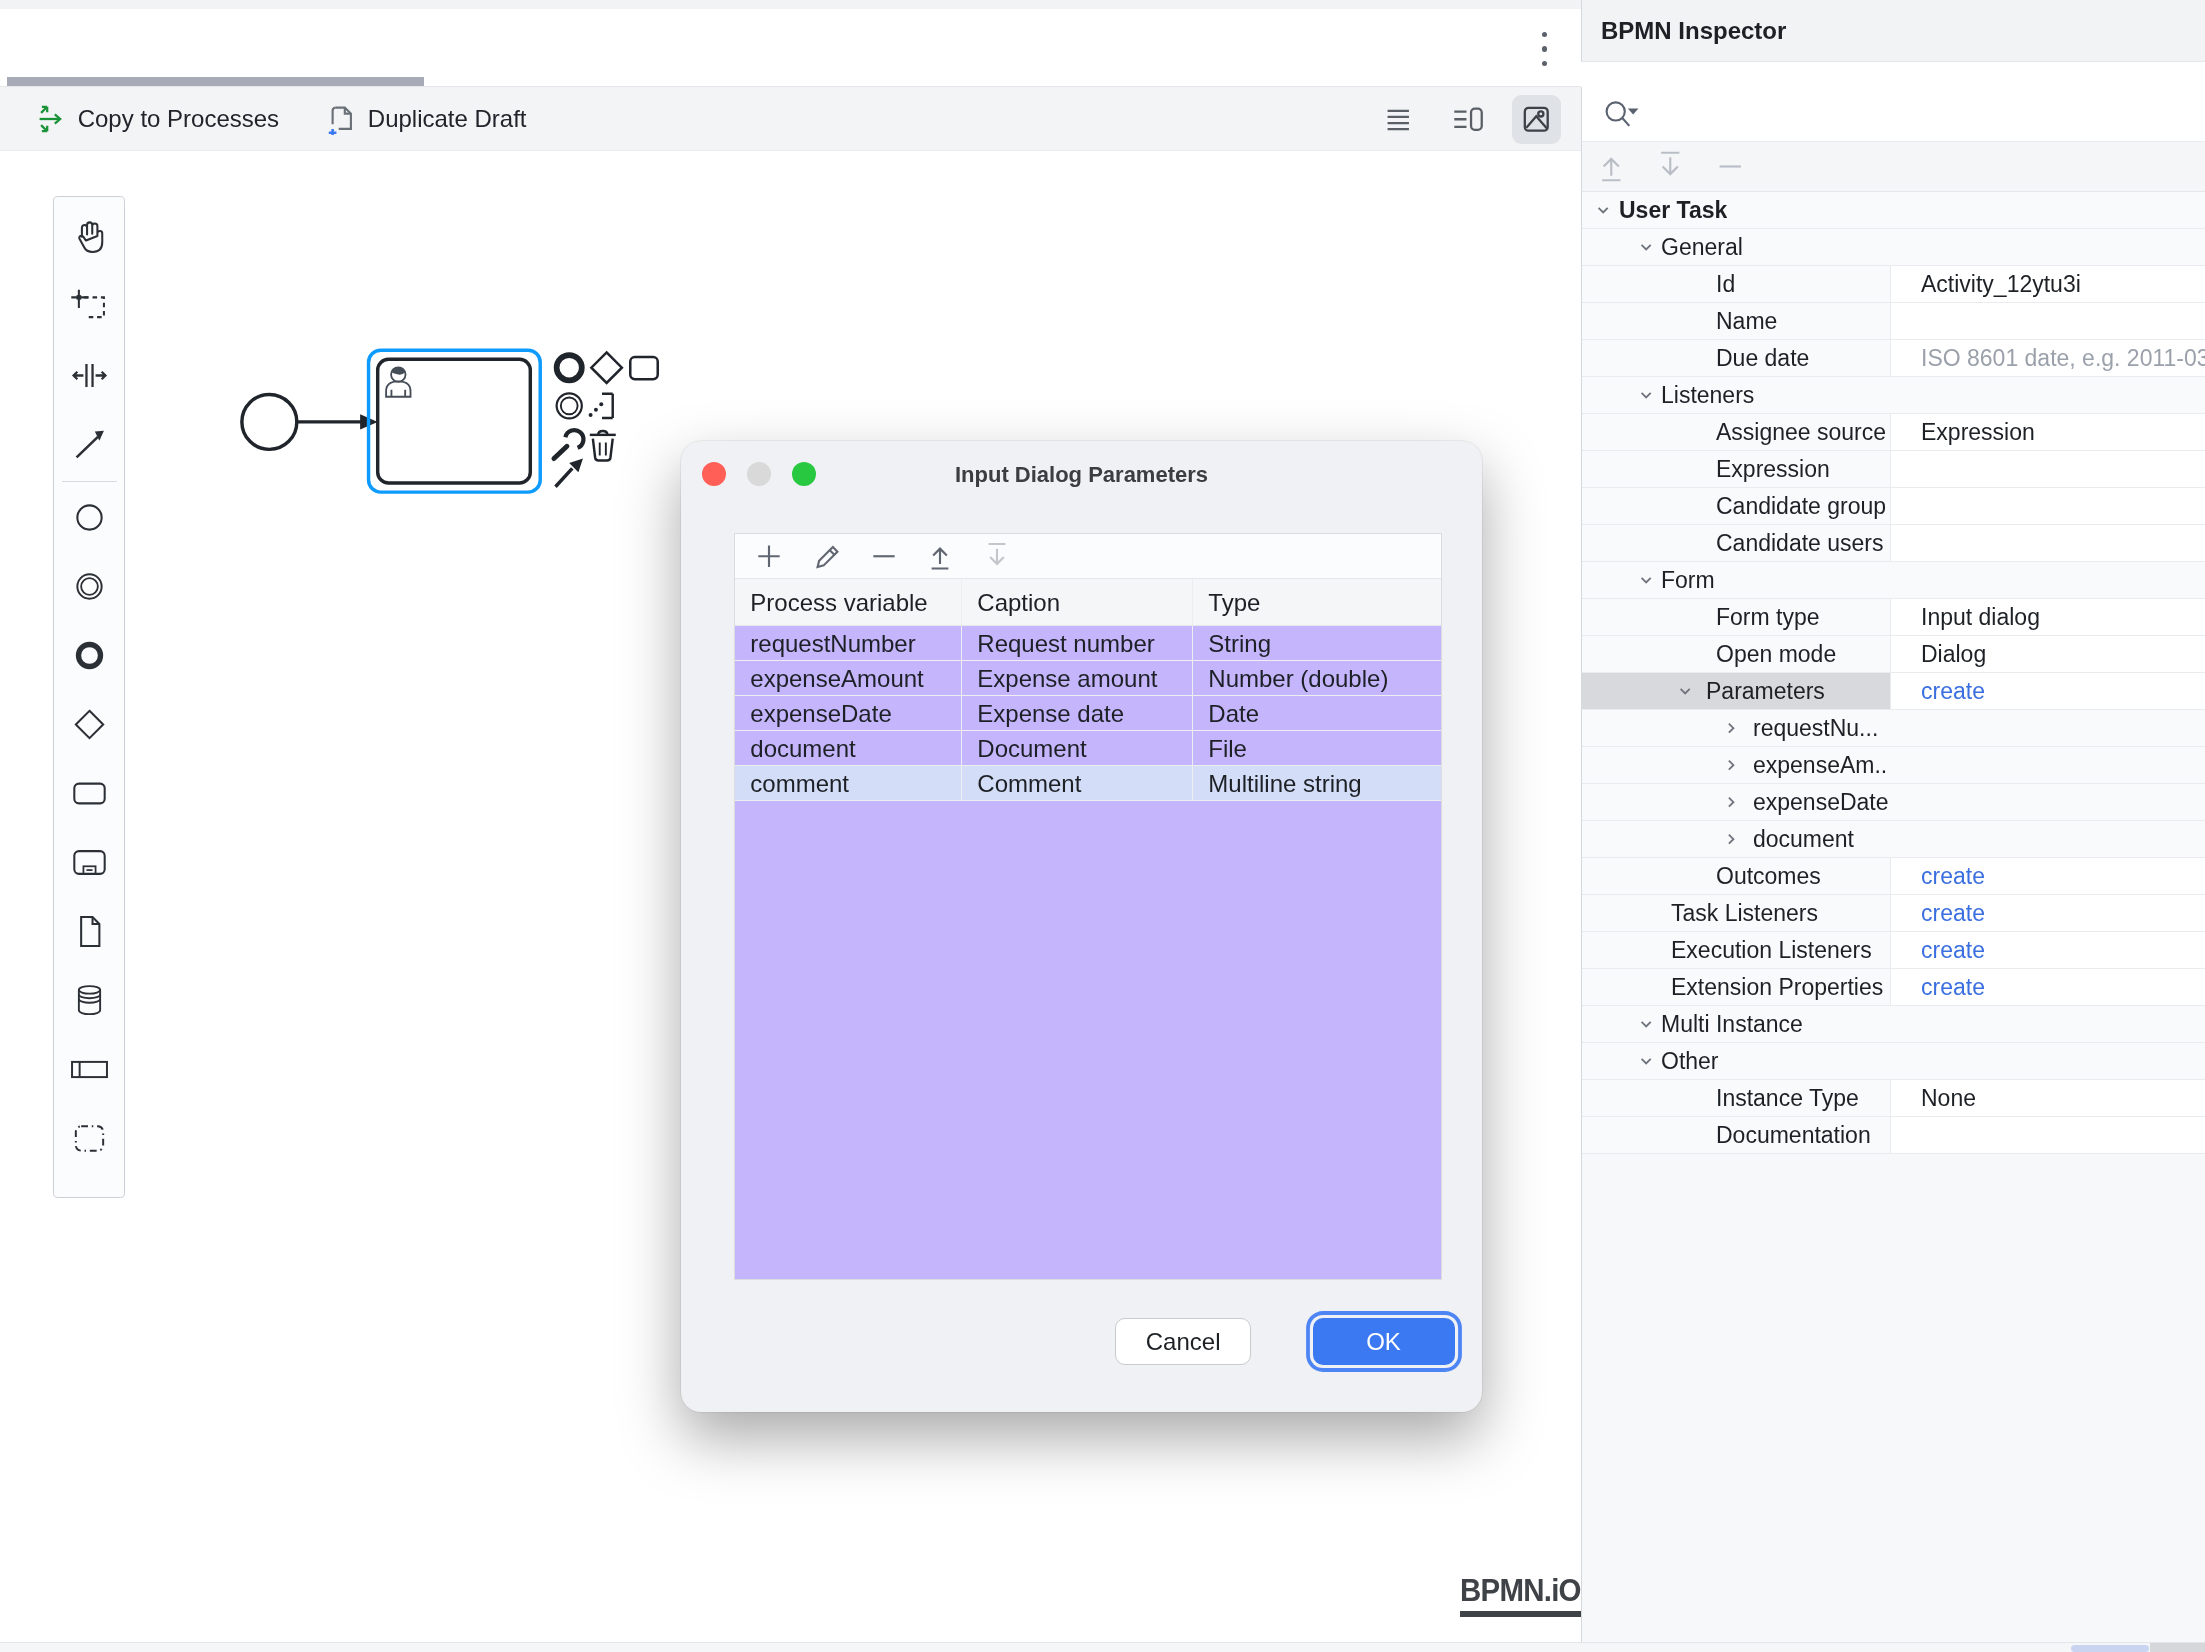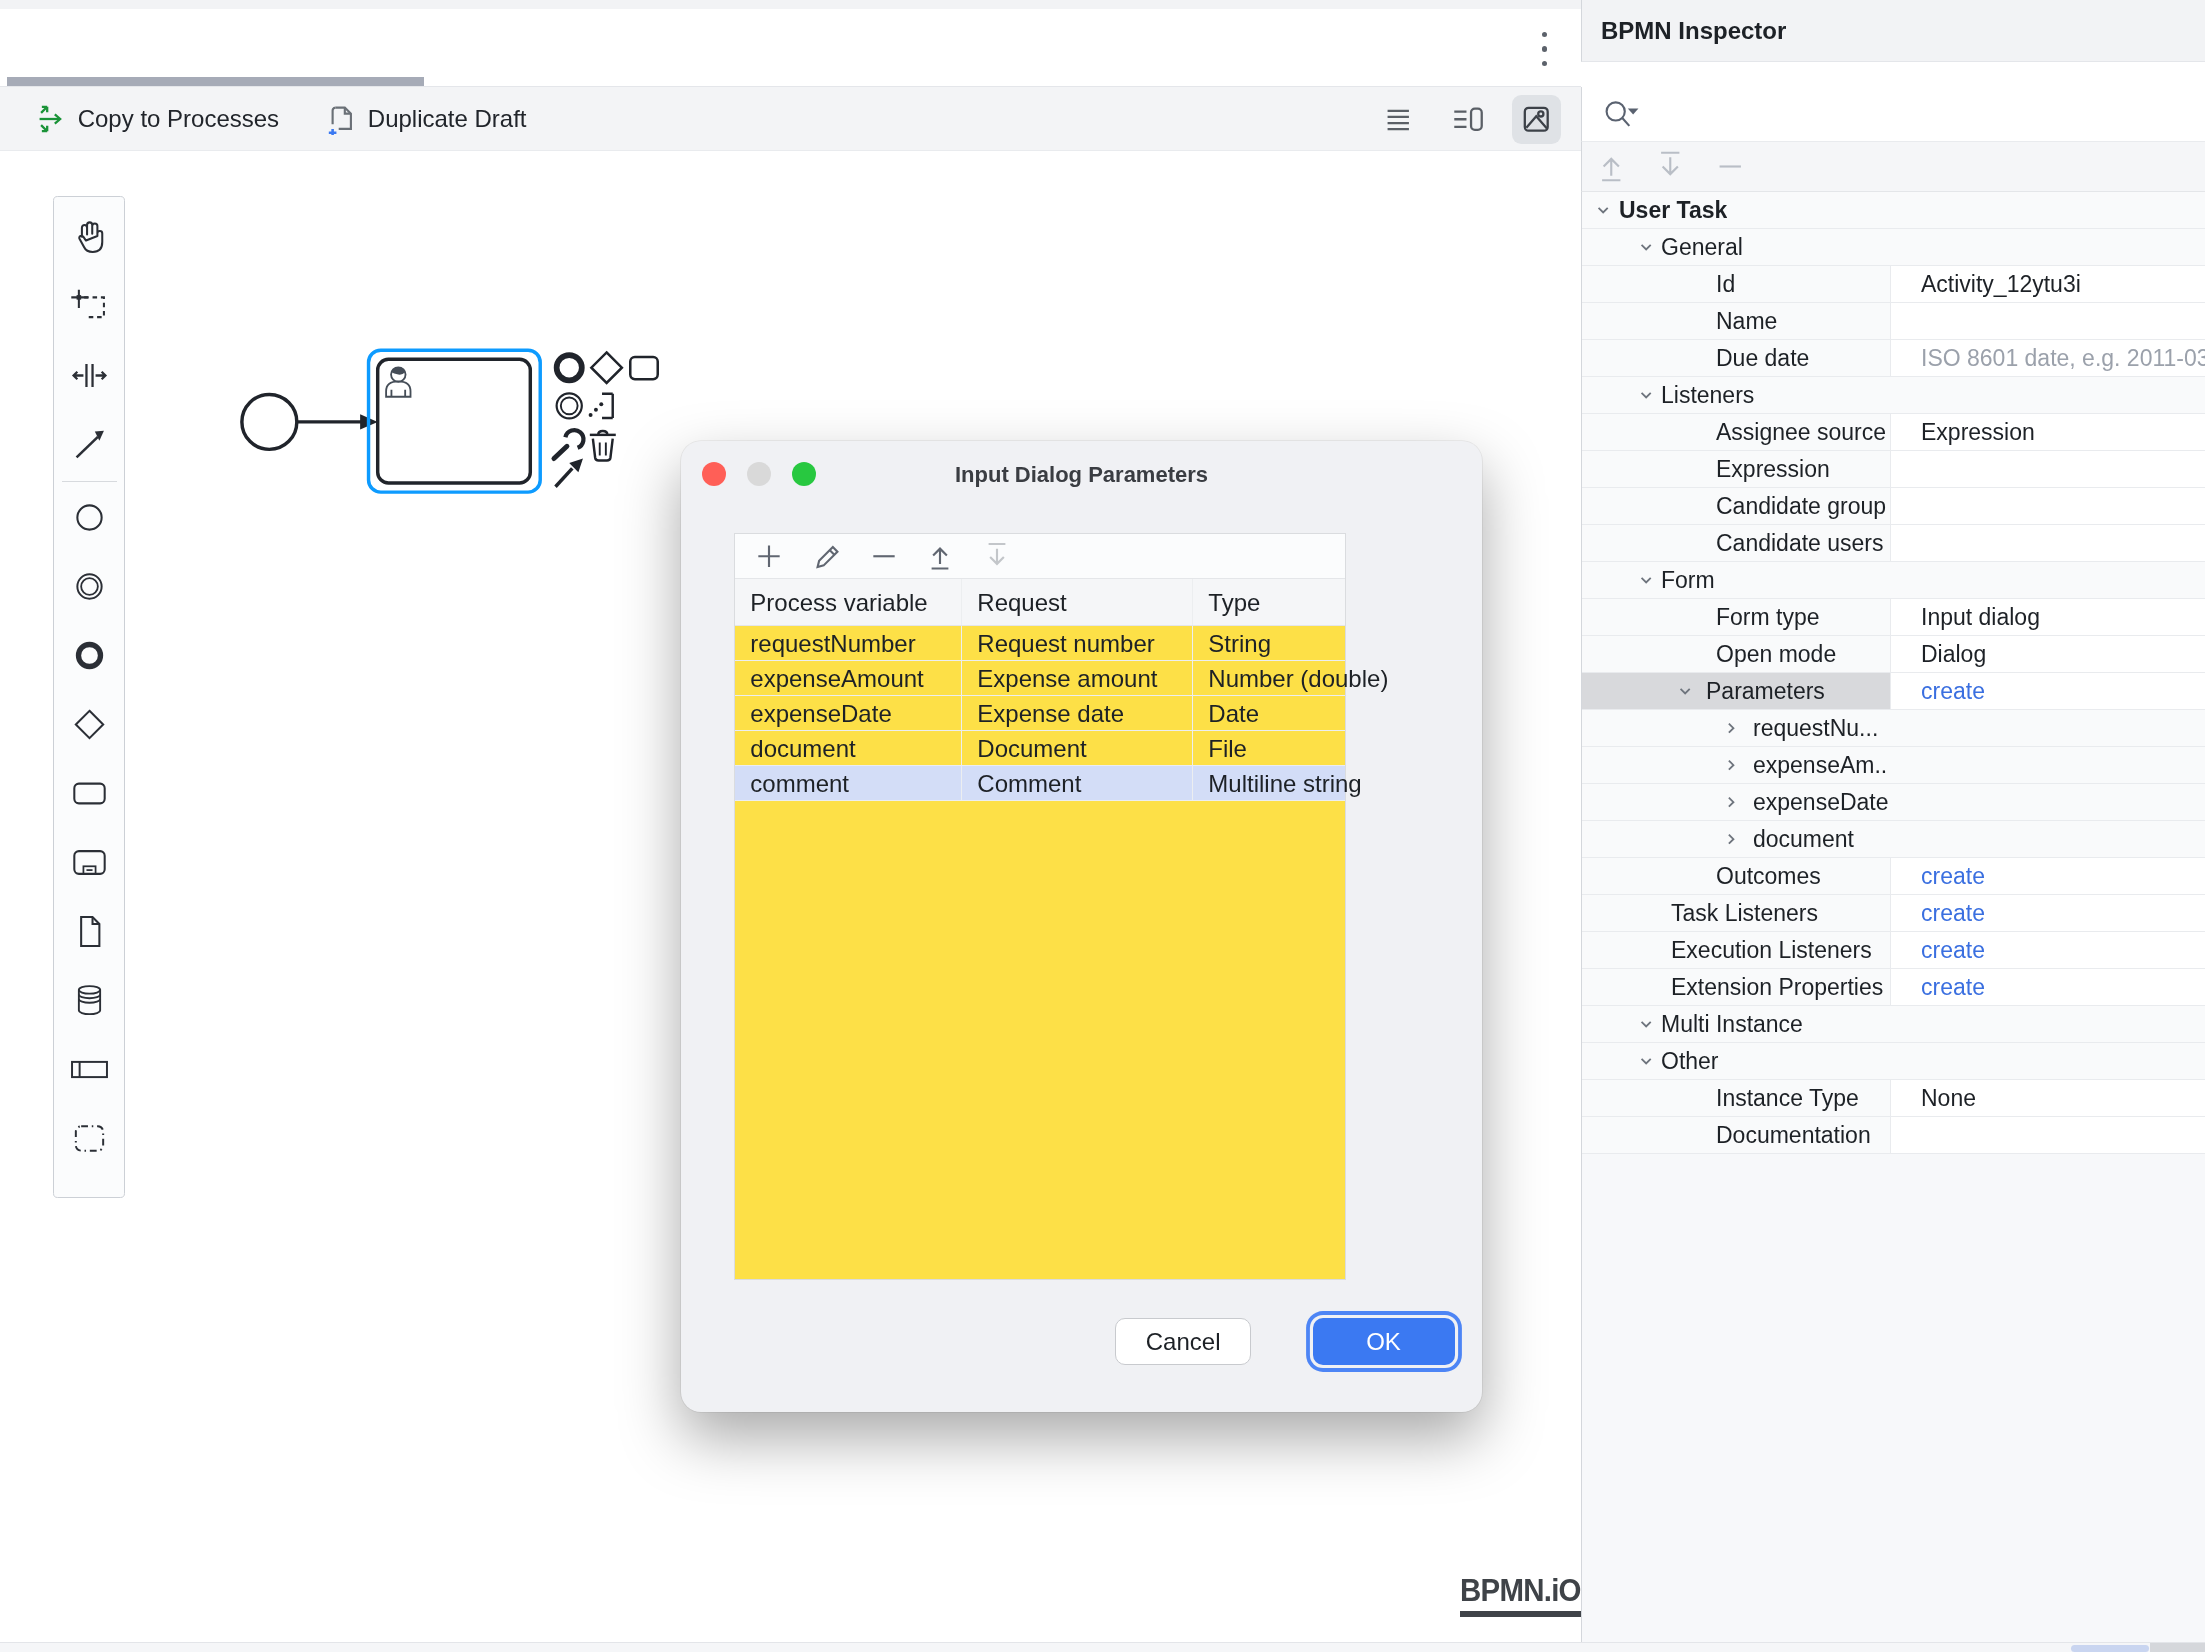--- a/index.html
+++ b/index.html
@@ -50,21 +50,21 @@
   .irow.hdr { background:#fbfcfd; }
   .irow.hdr .lbl { color:#1d2126; }
   .chev { position:absolute; top:9.2px; width:18.3px; height:18.3px; }
   .b { font-weight:700; }
 
   
   #dialog { position:absolute; left:681px; top:441px; width:801px; height:971px; background:#f0f1f4; border-radius:20px; box-shadow:0 26px 61px rgba(0,0,0,.34), 0 0 0 0.8px rgba(0,0,0,.07); z-index:50; }
   .traffic { position:absolute; top:21.4px; left:21.4px; display:flex; gap:20.6px; }
   .traffic i { width:24px; height:24px; border-radius:50%; display:block; }
   #dlg-title { position:absolute; left:0; right:0; top:21.4px; text-align:center; font-size:22px; font-weight:700; color:#3a3d42; }
-  #dlg-table { position:absolute; left:53px; top:92px; width:612px; height:747px; background:#fde047; border:0.8px solid #dadcdf; }
+  #dlg-table { position:absolute; left:53px; top:92px; width:708px; height:747px; background:#c4b5fd; border:0.8px solid #dadcdf; }
   #dlg-toolbar { height:45px; display:flex; align-items:center; gap:30.5px; padding-left:21.4px; border-bottom:0.8px solid #e4e6e9; background:#fbfcfd; }
   .trow { display:grid; grid-template-columns:227px 231px 228px; height:35px; }
   .trow.head { height:47px; border-bottom:0.8px solid #e4e6e9; background:#f5f6f8; }
   .trow .cell { padding-left:15.3px; line-height:35px; font-size:24px; white-space:nowrap; overflow:hidden; border-right:0.8px solid #eceef0; }
   .trow .cell:last-child { border-right:none; }
   .trow.head .cell { line-height:47px; color:#1d2126; }
   .trow.selected { background:#d3ddf7; }
   #dlg-buttons { position:absolute; right:27.5px; bottom:47px; display:flex; gap:21.4px; }
   .btn { height:47px; border-radius:10px; font-size:24px; display:flex; align-items:center; justify-content:center; cursor:pointer;margin-left:40px; }
   .btn.cancel { width:136px; background:#fff; border:1.1px solid #c8cace; color:#1d2126; }
@@ -511,21 +511,21 @@
           </g>
         </svg>
       <svg width="26" height="30.5" viewBox="0 0 34 40">
           <g fill="none" stroke="#c3c6ca" stroke-width="2.8">
             <path d="M17 30 v-20 M8 21 l9 9 9-9 M6 4 h22"></path>
           </g>
         </svg>
     </div>
     <div class="trow head">
       <div class="cell">Process variable</div>
-      <div class="cell">Request</div>
+      <div class="cell">Caption</div>
       <div class="cell">Type</div>
     </div>
     <div id="dlg-rows">
         <div class="trow" style="border-bottom: 0.8px solid rgb(236, 238, 240);">
           <div class="cell">requestNumber</div>
           <div class="cell">Request number</div>
           <div class="cell">String</div>
         </div>
         <div class="trow" style="border-bottom: 0.8px solid rgb(236, 238, 240);">
           <div class="cell">expenseAmount</div>

